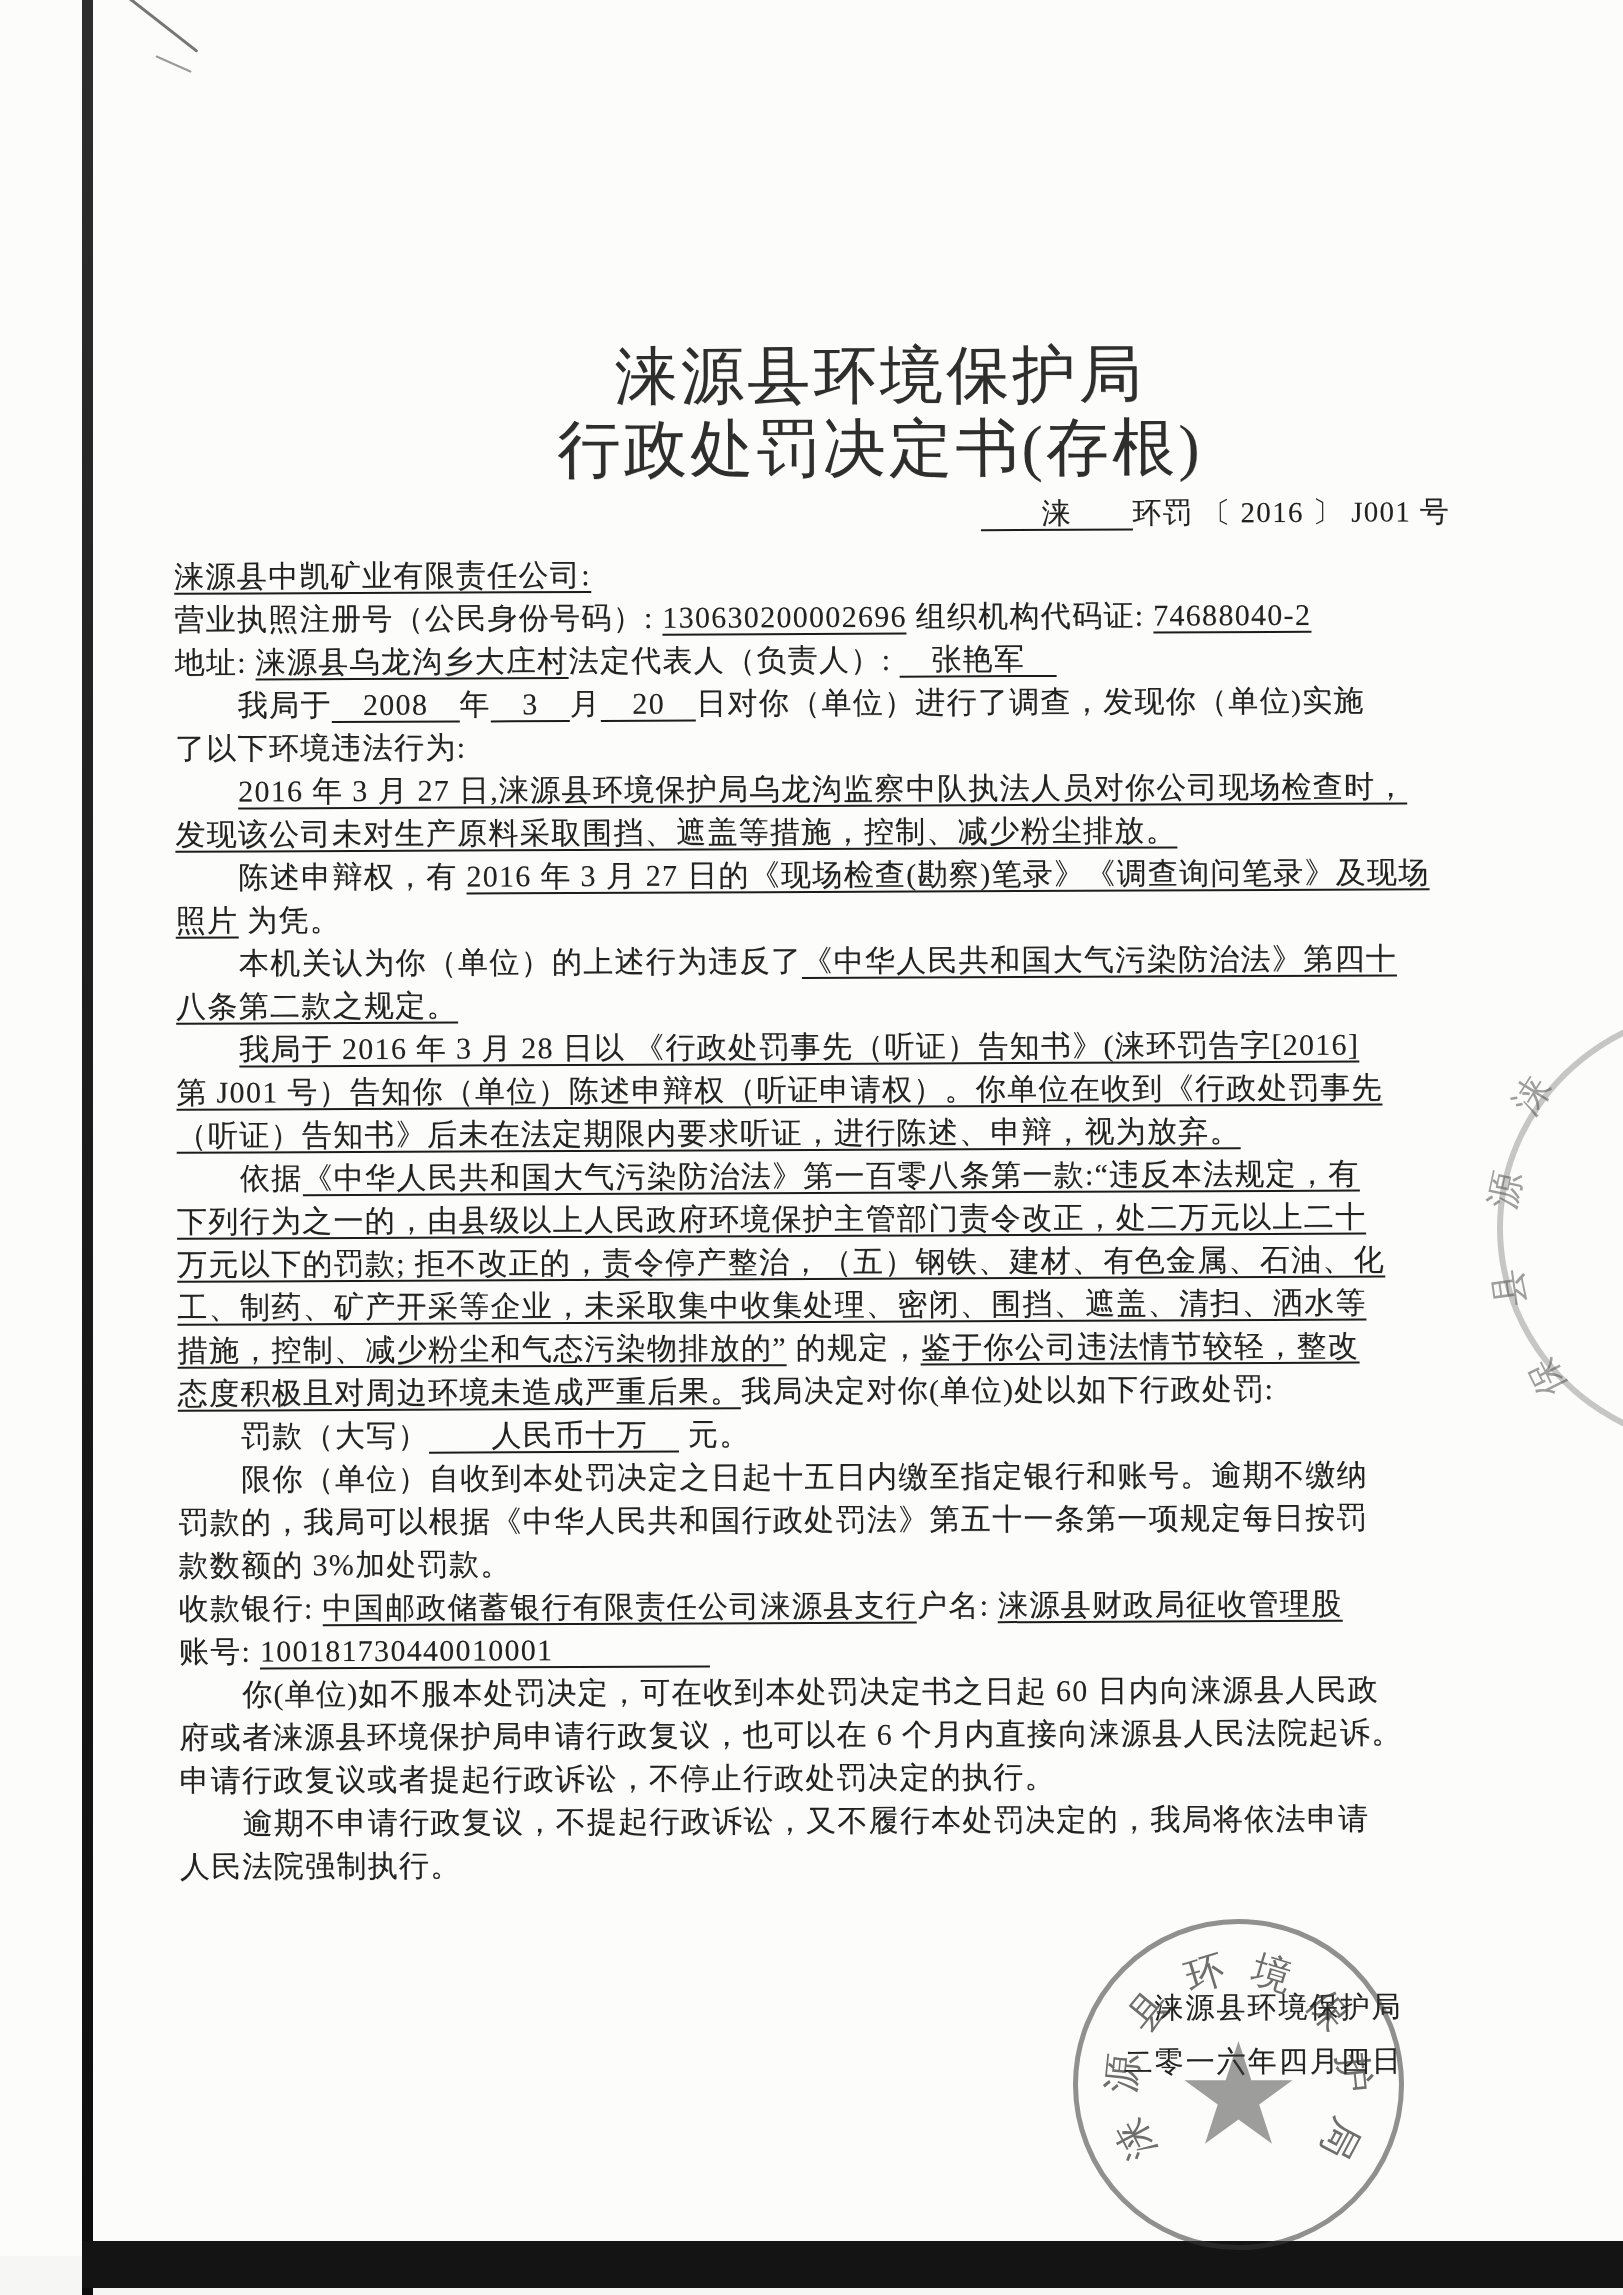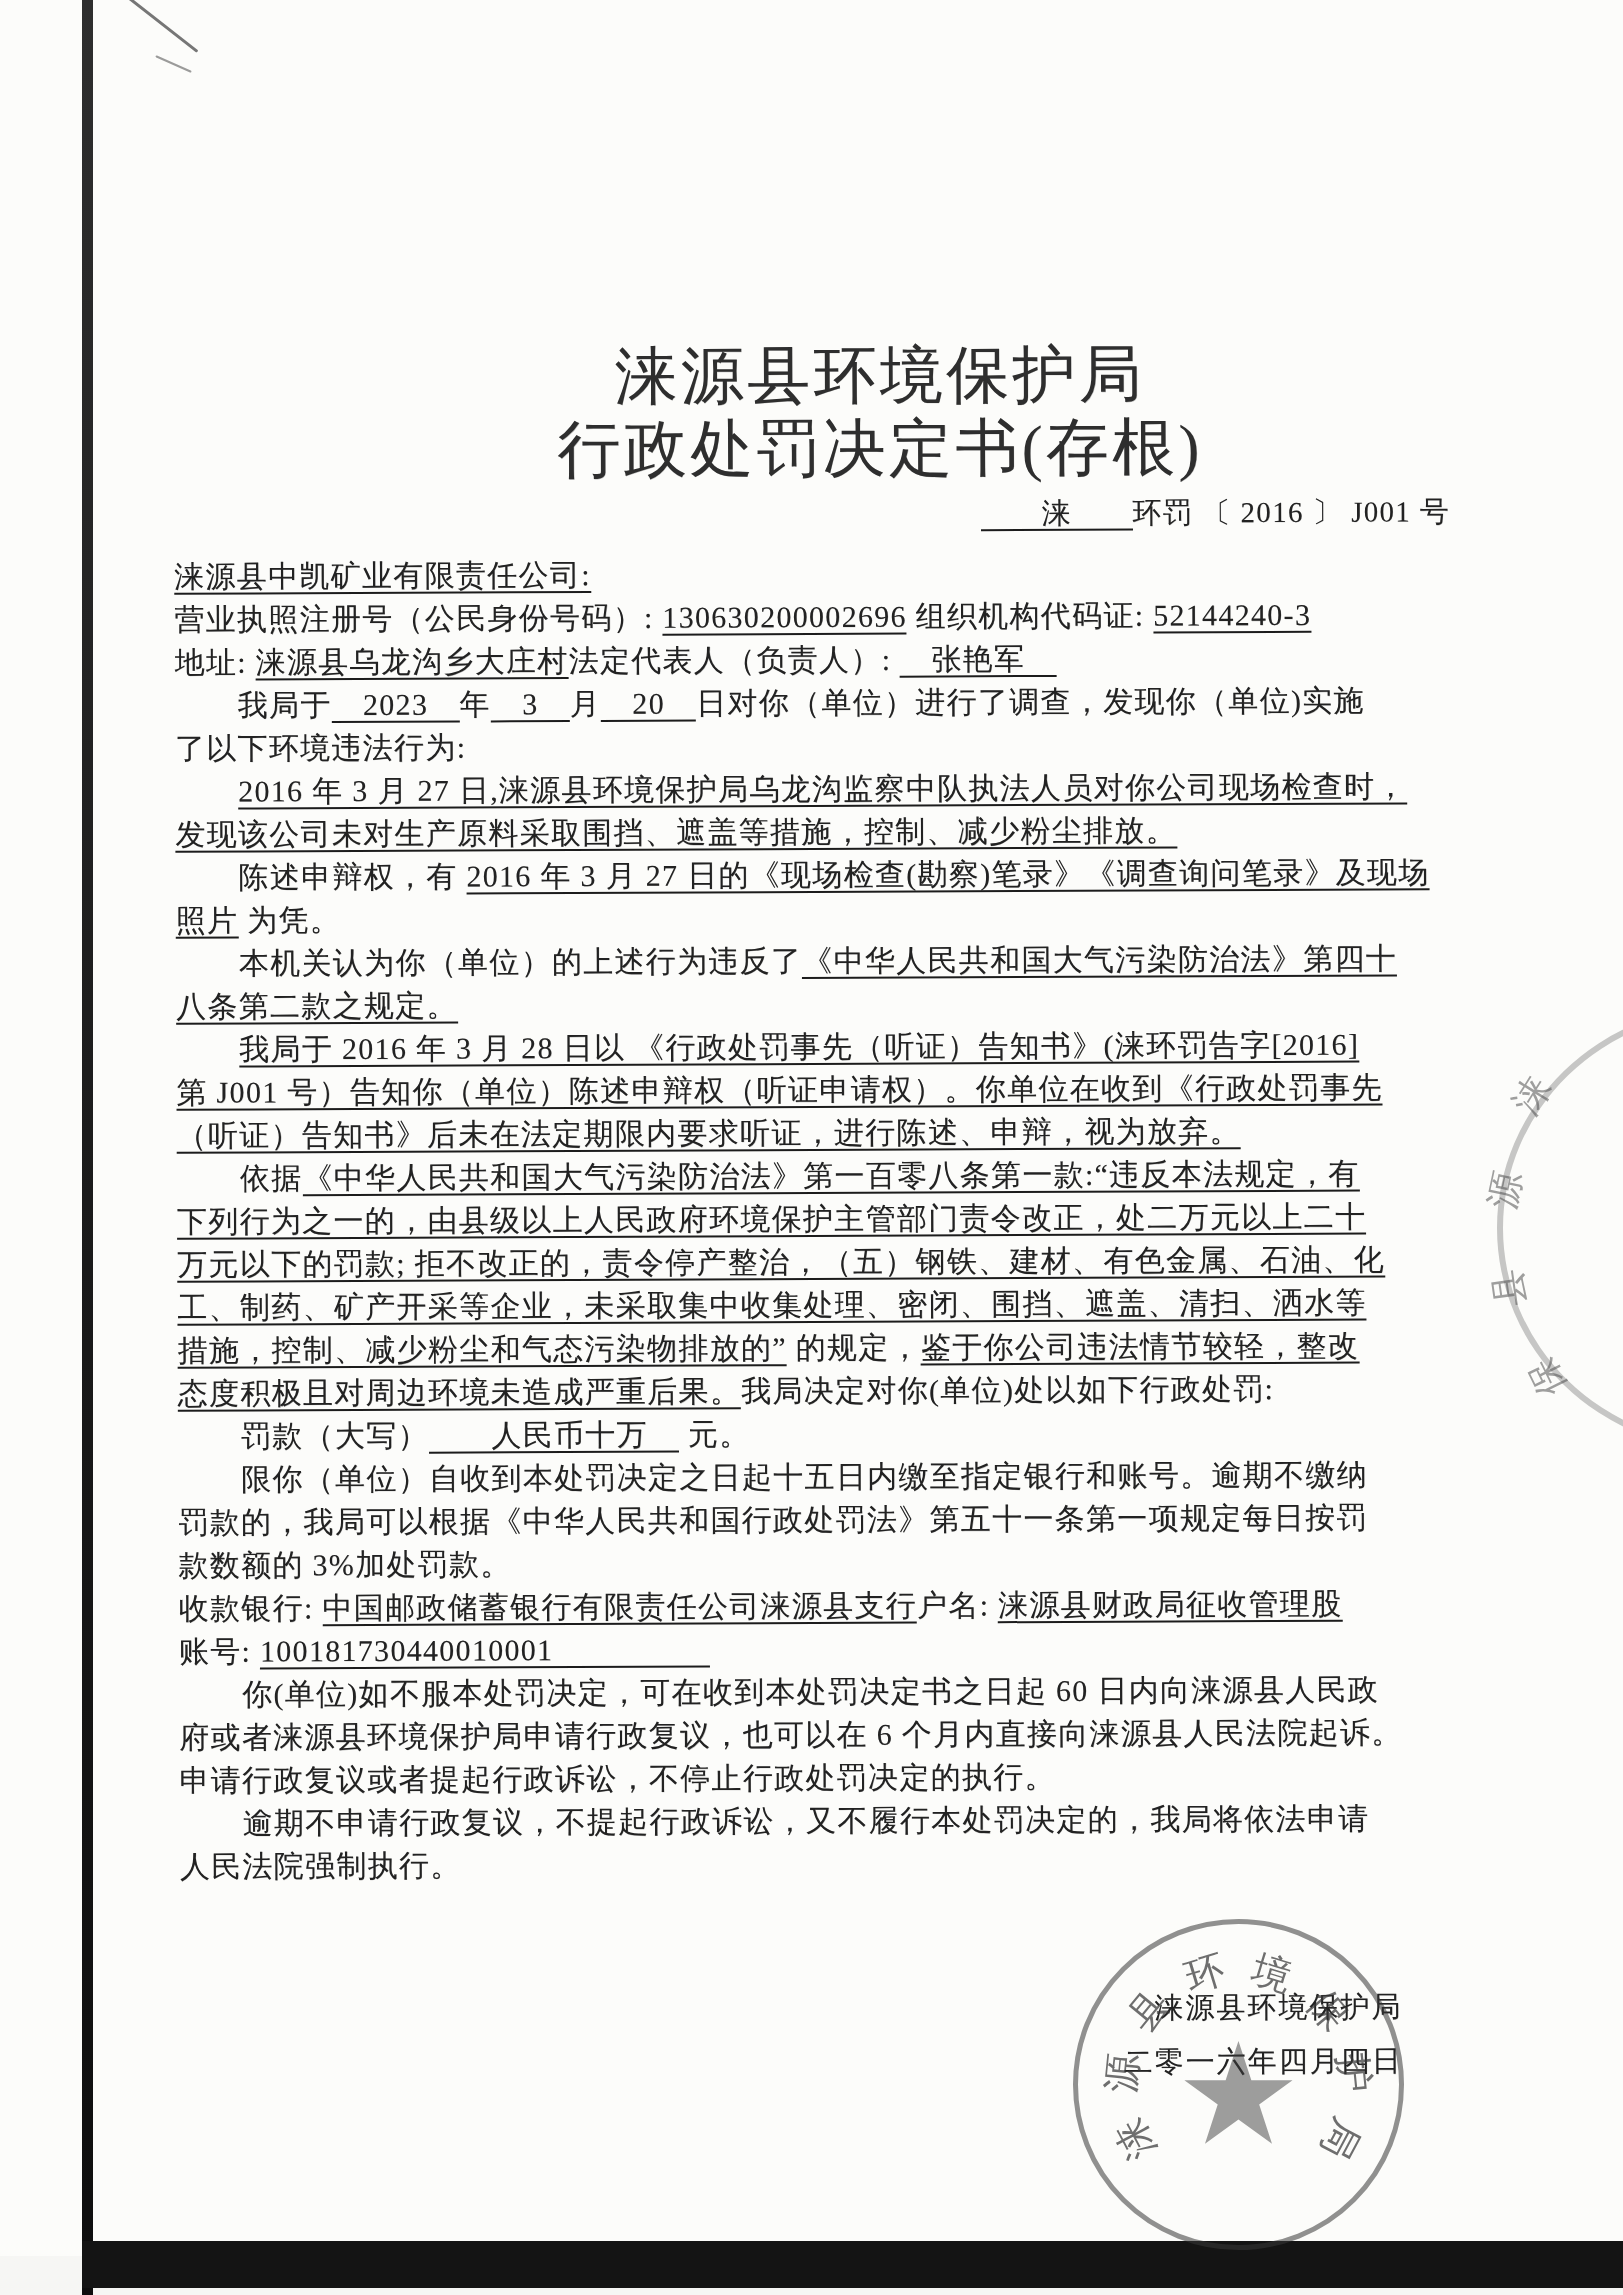--- a/index.html
+++ b/index.html
@@ -88,23 +88,23 @@
     <div class="title">
       <div>涞源县环境保护局</div>
       <div>行政处罚决定书(存根)</div>
     </div>
     <div class="docnum">
       <span class="u">　　涞　　</span><span>环罚 〔 2016 〕 J001 号</span>
     </div>
 
     <div id="doc-body">
         <div class="bline"><span class="u">涞源县中凯矿业有限责任公司:</span></div>
-        <div class="bline"><span>营业执照注册号（公民身份号码）: </span><span class="u">130630200002696</span><span> 组织机构代码证: </span><span class="u">52144240-3</span></div>
+        <div class="bline"><span>营业执照注册号（公民身份号码）: </span><span class="u">130630200002696</span><span> 组织机构代码证: </span><span class="u">74688040-2</span></div>
         <div class="bline"><span>地址: </span><span class="u">涞源县乌龙沟乡大庄村</span><span>法定代表人（负责人）: </span><span class="u">　张艳军　</span></div>
-        <div class="bline ind"><span>我局于</span><span class="u">　2023　</span><span>年</span><span class="u">　3　</span><span>月</span><span class="u">　20　</span><span>日对你（单位）进行了调查，发现你（单位)实施</span></div>
+        <div class="bline ind"><span>我局于</span><span class="u">　2008　</span><span>年</span><span class="u">　3　</span><span>月</span><span class="u">　20　</span><span>日对你（单位）进行了调查，发现你（单位)实施</span></div>
         <div class="bline"><span>了以下环境违法行为:</span></div>
         <div class="bline ind"><span class="u">2016 年 3 月 27 日,涞源县环境保护局乌龙沟监察中队执法人员对你公司现场检查时，</span></div>
         <div class="bline"><span class="u">发现该公司未对生产原料采取围挡、遮盖等措施，控制、减少粉尘排放。</span></div>
         <div class="bline ind"><span>陈述申辩权，有 </span><span class="u">2016 年 3 月 27 日的《现场检查(勘察)笔录》《调查询问笔录》及现场</span></div>
         <div class="bline"><span class="u">照片</span><span> 为凭。</span></div>
         <div class="bline ind"><span>本机关认为你（单位）的上述行为违反了</span><span class="u">《中华人民共和国大气污染防治法》第四十</span></div>
         <div class="bline"><span class="u">八条第二款之规定。</span></div>
         <div class="bline ind"><span class="u">我局于 2016 年 3 月 28 日以 《行政处罚事先（听证）告知书》(涞环罚告字[2016]</span></div>
         <div class="bline"><span class="u">第 J001 号）告知你（单位）陈述申辩权（听证申请权）。你单位在收到《行政处罚事先</span></div>
         <div class="bline"><span class="u">（听证）告知书》后未在法定期限内要求听证，进行陈述、申辩，视为放弃。</span></div>

